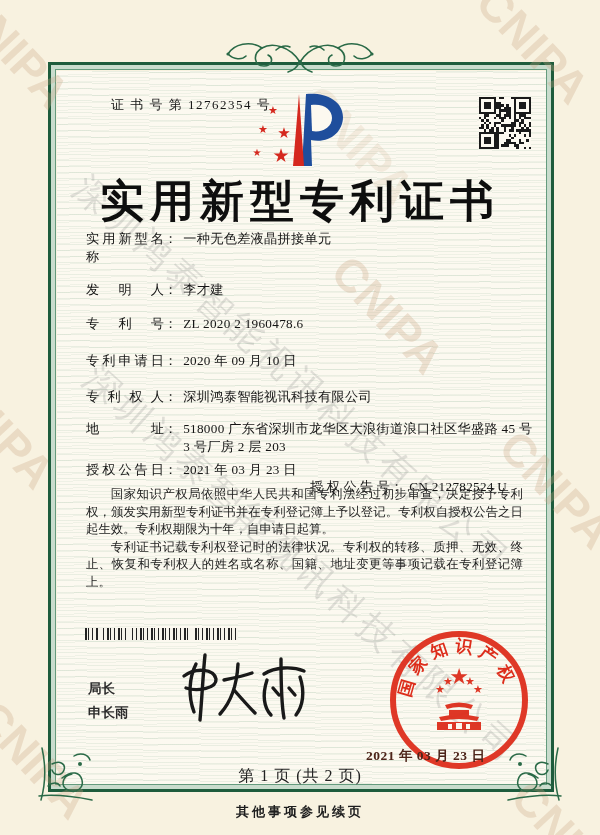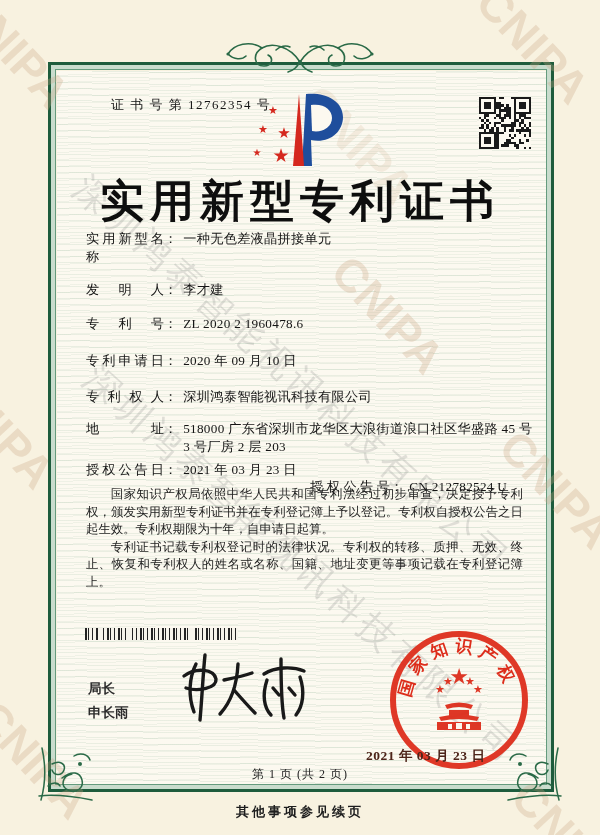--- a/index.html
+++ b/index.html
@@ -61,21 +61,21 @@
   .signer{position:absolute;left:88px;font-family:"Liberation Sans","DejaVu Sans",sans-serif;
           font-size:13.5px;font-weight:600;color:#2b2b2b;}
   .signer.t1{top:680px;} .signer.t2{top:704px;}
   .signature{position:absolute;left:172px;top:650px;width:145px;height:85px;}
 
   .seal{position:absolute;left:386px;top:627px;width:146px;height:146px;}
   .seal-date{position:absolute;left:366px;top:747px;font-size:13.5px;font-weight:bold;
              color:#4d2419;letter-spacing:.5px;z-index:4;}
 
   .page-info{position:absolute;left:0;right:0;top:766px;text-align:center;
-             font-size:12px;letter-spacing:1px;color:#222;}
+             font-size:16px;letter-spacing:1px;color:#222;}
   .note{position:absolute;left:0;right:0;top:803px;text-align:center;
         font-size:13px;letter-spacing:3px;color:#1d1d1d;font-weight:bold;}
 
   .orn{position:absolute;z-index:2;}
   .orn-top{left:218px;top:36px;width:164px;height:40px;}
   .orn-bl{left:34px;top:742px;width:64px;height:64px;}
   .orn-br{left:502px;top:742px;width:64px;height:64px;transform:scaleX(-1);}
 </style>
 </head>
 <body>

